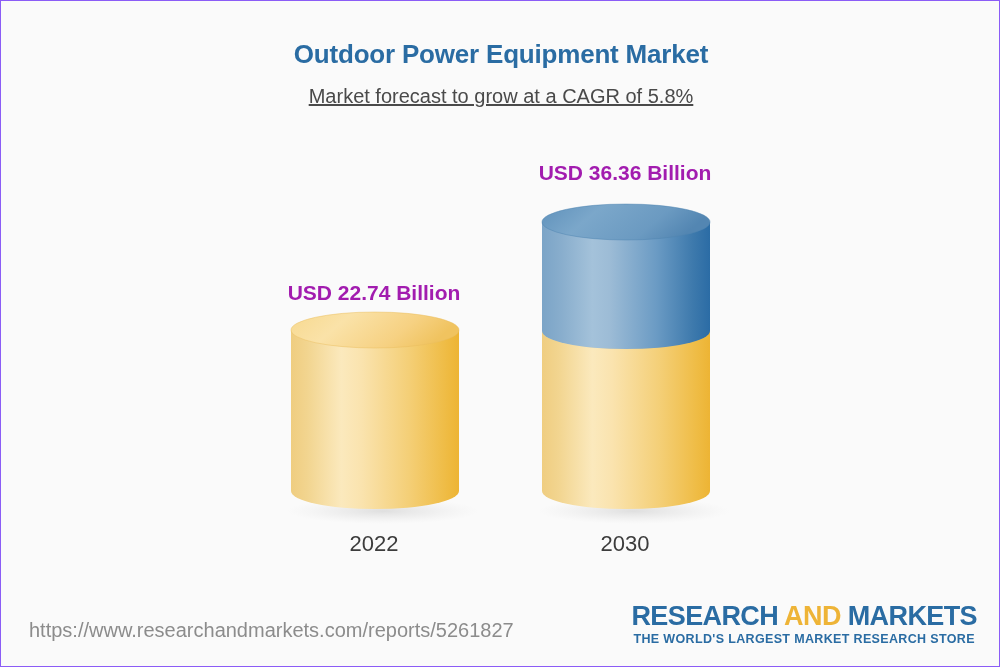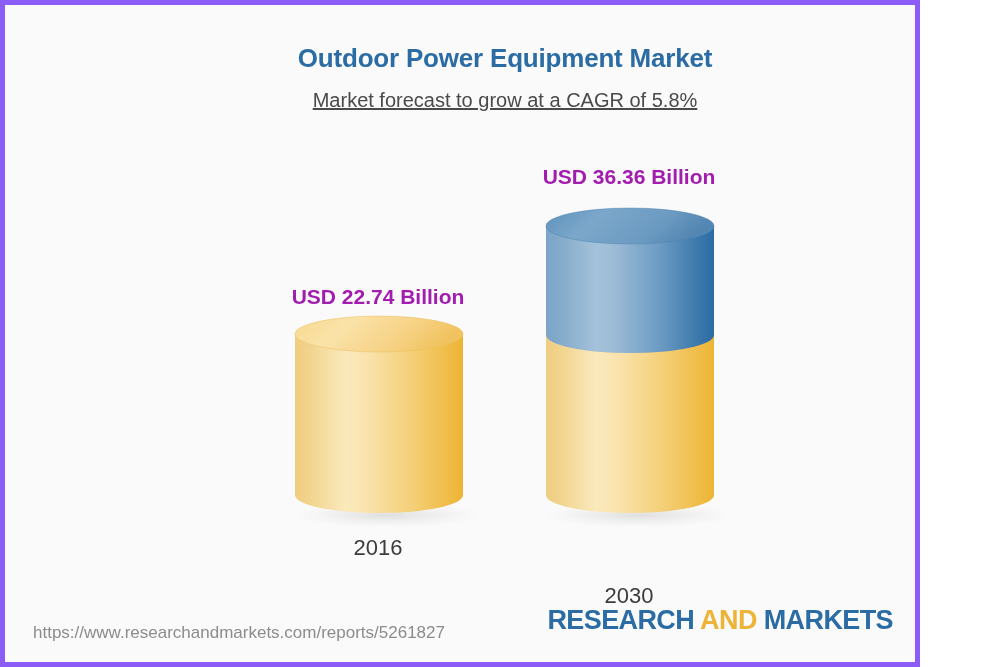--- a/index.html
+++ b/index.html
@@ -6,24 +6,24 @@
   html, body {
     margin: 0;
     padding: 0;
     background: #ffffff;
   }
   body {
     font-family: "Liberation Sans", sans-serif;
   }
   #canvas {
     position: relative;
-    width: 920px;
+    width: 1000px;
     height: 667px;
     background: #fafafa;
-    border: 5px solid #8b5cf6;
+    border: 1px solid #8b5cf6;
     box-sizing: border-box;
     overflow: hidden;
   }
 
   
   #header {
     position: absolute;
     left: 0;
     top: 36px;
     width: 1000px;
@@ -75,21 +75,21 @@
   .cyl-svg {
     position: absolute;
     display: block;
   }
 
   
   #footer-url {
     position: absolute;
     left: 28px;
     top: 618px;
-    font-size: 17px;
+    font-size: 20px;
     color: #8c8c8c;
     white-space: nowrap;
   }
   #logo {
     position: absolute;
     right: 22px;
     top: 600px;
     text-align: center;
   }
   #logo-main {
@@ -170,45 +170,46 @@
 
         <ellipse cx="110" cy="214" rx="96" ry="13" fill="url(#groundShadow)"></ellipse>
 
         <path d="M18,33 L18,194 A84,18 0 0 0 186,194 L186,33 Z" fill="url(#yellowBody)"></path>
 
         <ellipse cx="102" cy="33" rx="84" ry="18" fill="url(#yellowTop)"></ellipse>
 
         <path d="M18,33 A84,18 0 0 0 186,33 A84,18 0 0 0 18,33 Z" fill="none" stroke="#e9bc5e" stroke-opacity="0.45" stroke-width="1"></path>
       </svg>
 
-      <div class="cat-label" style="left:223px; top:530px;">2016</div>
+      <div class="cat-label" style="left:223px; top:530px;">2022</div>
     </div>
 
     <div class="bar-group">
 
       <div class="value-label" style="left:474px; top:160px;">USD 36.36 Billion</div>
 
       <svg class="cyl-svg" style="left:523px; top:188px;" width="205" height="340" viewBox="0 0 205 340">
 
         <ellipse cx="110" cy="322" rx="96" ry="13" fill="url(#groundShadow)"></ellipse>
 
         <path d="M18,142 L18,302 A84,18 0 0 0 186,302 L186,142 Z" fill="url(#yellowBody)"></path>
 
         <ellipse cx="102" cy="142" rx="84" ry="18" fill="url(#yellowTop)"></ellipse>
 
         <path d="M18,33 L18,142 A84,18 0 0 0 186,142 L186,33 Z" fill="url(#blueBody)"></path>
 
         <ellipse cx="102" cy="33" rx="84" ry="18" fill="url(#blueTop)"></ellipse>
         <path d="M18,33 A84,18 0 0 0 186,33 A84,18 0 0 0 18,33 Z" fill="none" stroke="#4d82b0" stroke-opacity="0.45" stroke-width="1"></path>
       </svg>
 
-      <div class="cat-label" style="left:474px; top:530px;margin-top:48px;">2030</div>
+      <div class="cat-label" style="left:474px; top:530px;">2030</div>
     </div>
 
   </div>
 
   <div id="footer-url">https://www.researchandmarkets.com/reports/5261827</div>
 
   <div id="logo">
     <div id="logo-main"><span>RESEARCH</span> <span class="gold">AND</span> <span>MARKETS</span></div>
+    <div id="logo-tagline">THE WORLD'S LARGEST MARKET RESEARCH STORE</div>
   </div>
 
 </div>
 
 </body></html>

